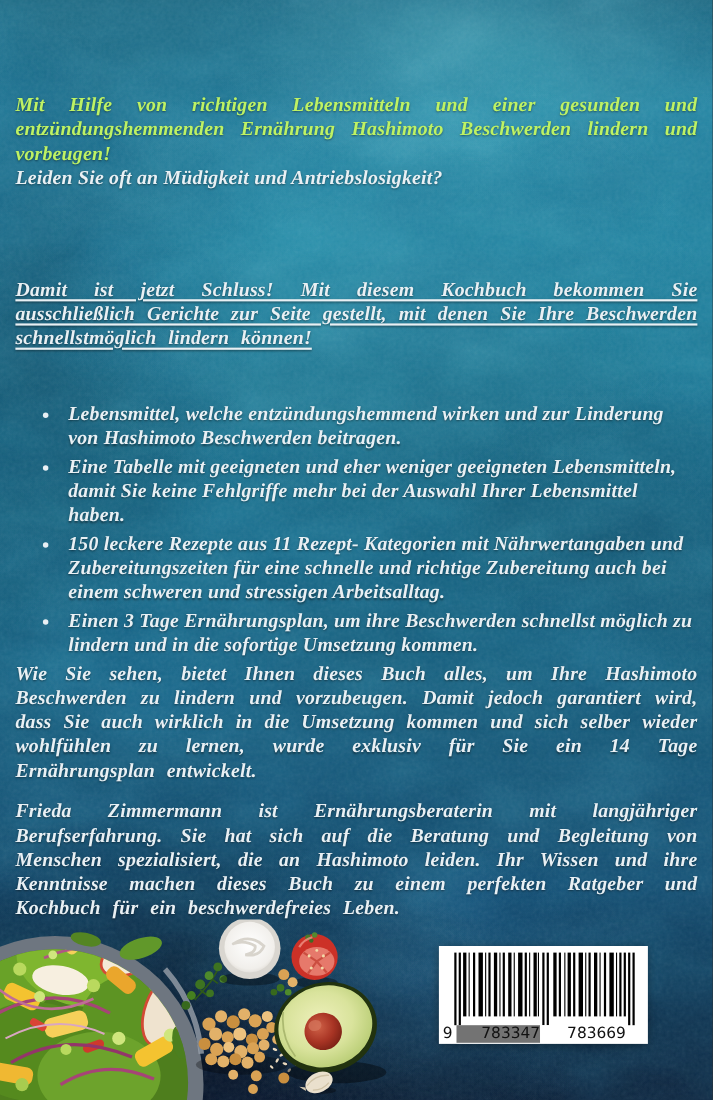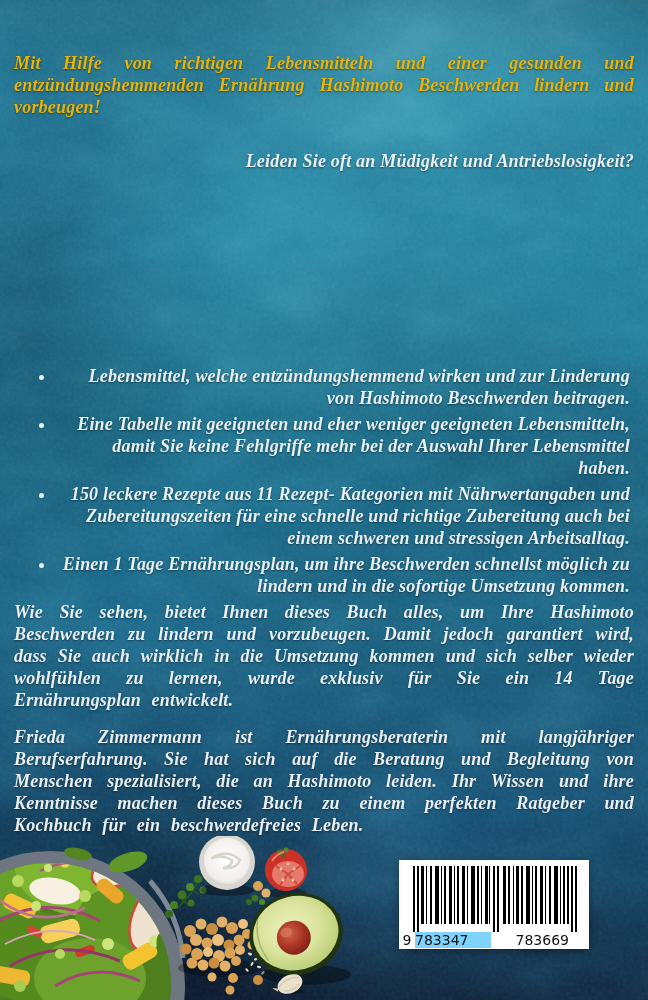--- a/index.html
+++ b/index.html
@@ -24,36 +24,36 @@
       radial-gradient(ellipse 420px 260px at 48% 102%, rgba(4,14,30,.55), transparent 78%),
       linear-gradient(180deg,#175e77 0%,#1b7190 10%,#197392 22%,#156783 34%,#135f7c 46%,#125877 58%,#114e6e 70%,#0e4263 80%,#0c3553 90%,#091f37 100%);
   }
   .tex{position:absolute;inset:0;width:100%;height:100%;pointer-events:none;}
   .tex-soft{mix-blend-mode:soft-light;opacity:.6;}
   .tex-big{mix-blend-mode:overlay;opacity:.30;}
   .tex-speck{mix-blend-mode:screen;opacity:.09;}
   
   .blk{position:absolute;left:14px;right:14px;line-height:22px;font-size:18px;
        text-shadow:0 1px 2px rgba(0,0,0,.45);letter-spacing:.2px;}
-  .yellow{color:#eab308;}
-  .white{color:#e9f0f4;text-align:right;}
+  .yellow{color:#bef264;margin-top:32px;}
+  .white{color:#e9f0f4;}
   .just{text-align:justify;word-spacing:6px;}
   .uline{text-decoration:underline;text-underline-offset:3px;text-decoration-thickness:1.5px;}
   .blk p{margin:0;}
   ul.bullets{margin:0;padding:0 0 0 38px;list-style:disc outside;}
   ul.bullets li{margin:4px;padding:0 0 0 6px;}
   
   .barcode{position:absolute;left:399px;top:860px;width:190px;height:89px;background:#fff;
            box-shadow:0 2px 8px rgba(0,0,0,.4);}
   .barcode svg{display:block;}
   .barcode .digits{position:absolute;left:0;right:0;bottom:1px;display:flex;
       font-family:"DejaVu Sans","Liberation Sans",sans-serif;font-style:normal;font-weight:400;
       font-size:14px;color:#111;background:transparent;}
   .barcode .d0{width:16px;text-align:center;}
-  .barcode .d1{width:76px;text-align:left;background:#7dd3fc;}
+  .barcode .d1{width:76px;text-align:right;background:#737373;}
   .barcode .d2{width:78px;text-align:right;background:#fff;}
   
   .photo{position:absolute;left:0;top:836px;}
 </style>
 </head>
 <body>
 
 <div class="page">
 
   <div class="bg-base"></div>
@@ -81,28 +81,31 @@
   </svg>
 
   <div class="blk yellow just" style="top:52px">
     <p>Mit Hilfe von richtigen Lebensmitteln und einer gesunden und entzündungshemmenden Ernährung Hashimoto Beschwerden lindern und vorbeugen!</p>
   </div>
 
   <div class="blk white" style="top:150px">
     <p>Leiden Sie oft an Müdigkeit und Antriebslosigkeit?</p>
   </div>
 
+  <div class="blk white just" style="top:252px">
+    <p class="uline">Damit ist jetzt Schluss! Mit diesem Kochbuch bekommen Sie ausschließlich Gerichte zur Seite gestellt, mit denen Sie Ihre Beschwerden schnellstmöglich lindern können!</p>
+  </div>
 
 
   <div class="blk white" style="top:361px">
     <ul class="bullets">
       <li>Lebensmittel, welche entzündungshemmend wirken und zur Linderung von Hashimoto Beschwerden beitragen.</li>
       <li>Eine Tabelle mit geeigneten und eher weniger geeigneten Lebensmitteln, damit Sie keine Fehlgriffe mehr bei der Auswahl Ihrer Lebensmittel haben.</li>
       <li>150 leckere Rezepte aus 11 Rezept- Kategorien mit Nährwertangaben und Zubereitungszeiten für eine schnelle und richtige Zubereitung auch bei einem schweren und stressigen Arbeitsalltag.</li>
-      <li>Einen 1 Tage Ernährungsplan, um ihre Beschwerden schnellst möglich zu lindern und in die sofortige Umsetzung kommen.</li>
+      <li>Einen 3 Tage Ernährungsplan, um ihre Beschwerden schnellst möglich zu lindern und in die sofortige Umsetzung kommen.</li>
     </ul>
   </div>
 
   <div class="blk white just" style="top:601px">
     <p>Wie Sie sehen, bietet Ihnen dieses Buch alles, um Ihre Hashimoto Beschwerden zu lindern und vorzubeugen. Damit jedoch garantiert wird, dass Sie auch wirklich in die Umsetzung kommen und sich selber wieder wohlfühlen zu lernen, wurde exklusiv für Sie ein 14 Tage Ernährungsplan entwickelt.</p>
   </div>
 
   <div class="blk white just" style="top:726px">
     <p>Frieda Zimmermann ist Ernährungsberaterin mit langjähriger Berufserfahrung. Sie hat sich auf die Beratung und Begleitung von Menschen spezialisiert, die an Hashimoto leiden. Ihr Wissen und ihre Kenntnisse machen dieses Buch zu einem perfekten Ratgeber und Kochbuch für ein beschwerdefreies Leben.</p>
   </div>

